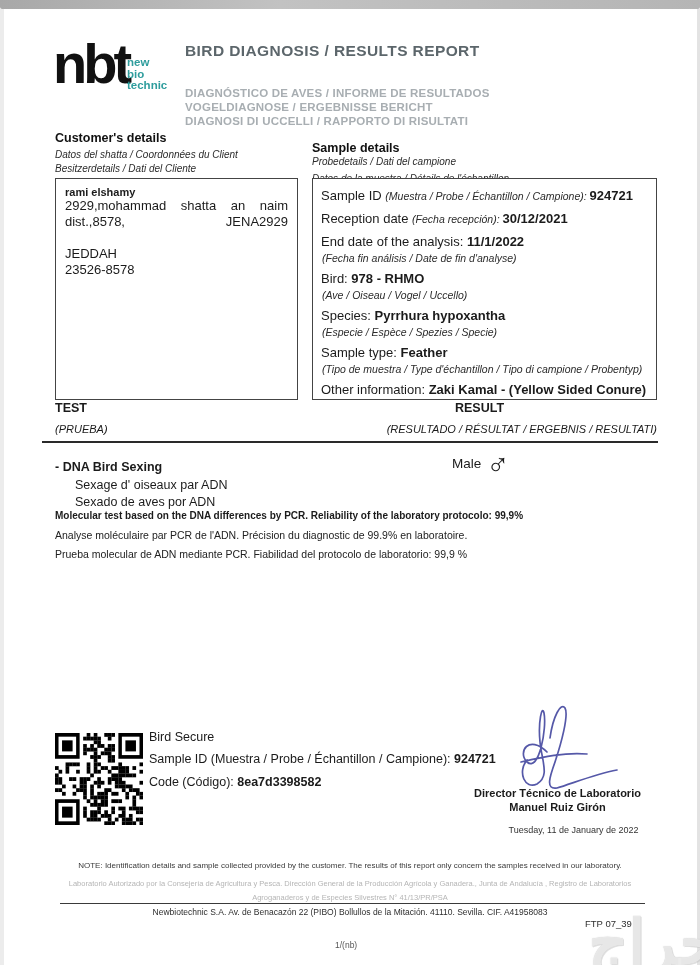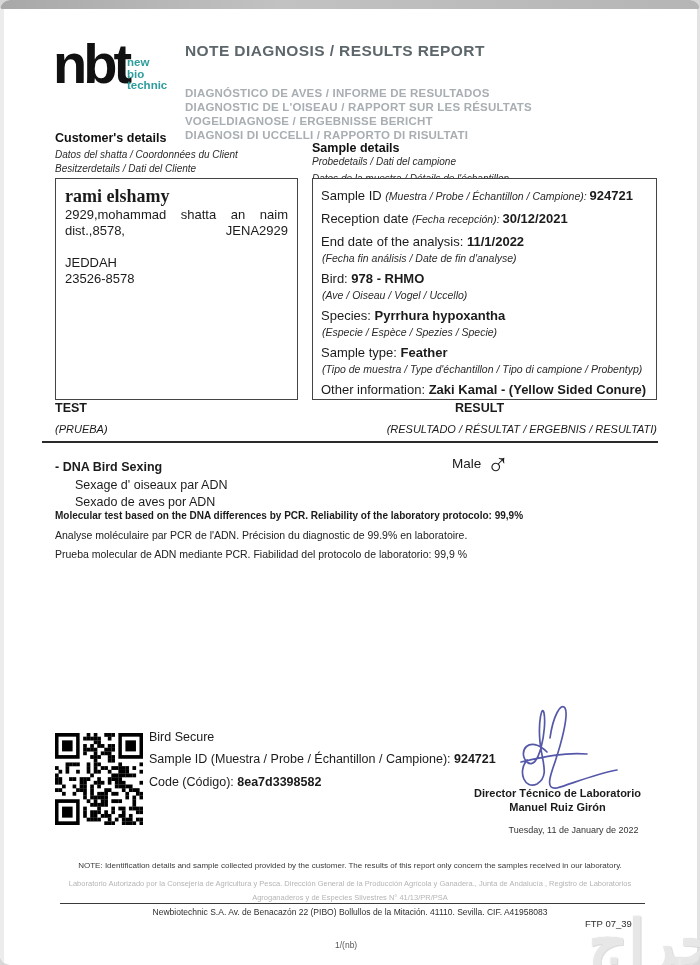--- a/index.html
+++ b/index.html
@@ -1,20 +1,20 @@
 <!DOCTYPE html>
 <html><head>
 <meta charset="utf-8">
 <style>
   * { margin:0; padding:0; box-sizing:border-box; }
   html,body { background:#d8d8d8; }
   #page {
     position:relative; width:700px; height:965px; margin:0 auto;
     background:#fff; overflow:hidden;
-    font-family:"Liberation Sans", sans-serif; color:#1b1b1b;border-radius:10px;
+    font-family:"Liberation Sans", sans-serif; color:#1b1b1b;
   }
   .abs { position:absolute; }
 
   
   .top-edge { left:0; top:0; width:700px; height:9px;
     background:linear-gradient(90deg,#a8a8a8,#c2c2c2 40%,#b5b5b5); border-radius:0 0 2px 2px; }
   .left-edge { left:0; top:9px; width:4px; height:956px; background:#ececec; }
   .right-edge { right:0; top:9px; width:3px; height:956px; background:#e3e3e3; }
 
   
@@ -27,21 +27,21 @@
   .report-subtitles { left:185px; top:64px; font-size:11.5px; font-weight:bold;
     color:#a8aeb2; line-height:14px; letter-spacing:0.2px;margin-top:22px; }
 
   
   .sec-heading { font-size:12.5px; font-weight:bold; color:#111; }
   .sec-sub { font-size:10px; font-style:italic; color:#2b2b2b; line-height:14px; }
 
   
   .detail-box { border:1.2px solid #444; background:#fff; }
   .customer-box { left:55px; top:178px; width:243px; height:222px; padding:7px 9px; }
-  .customer-name { font-size:18px; font-weight:bold;font-family:Liberation Serif, serif; }
+  .customer-name { font-size:11px; font-weight:bold; }
   .customer-address { font-size:13px; text-align:justify; line-height:16px; }
   .customer-address::after { content:""; display:inline-block; width:100%; }
   .customer-line { font-size:13px; line-height:16px; }
 
   .sample-box { left:312px; top:178px; width:345px; height:222px; padding:9px 8px; }
   .s-row { font-size:13px; line-height:15px; margin-bottom:7px; white-space:nowrap; }
   .s-row .lbl { color:#1b1b1b; }
   .s-row .itl { font-size:10.5px; font-style:italic; color:#2b2b2b; }
   .s-row .val { font-weight:bold; }
   .s-sub { font-size:10.5px; font-style:italic; color:#2b2b2b; line-height:13px;
@@ -110,24 +110,23 @@
   <div class="abs top-edge"></div>
   <div class="abs left-edge"></div>
   <div class="abs right-edge"></div>
 
   <div class="abs logo-nbt">nbt</div>
   <div class="abs logo-tagline" style="color: rgb(47, 157, 157);">
     <div>new</div>
     <div>bio</div>
     <div>technic</div>
   </div>
-  <div class="abs report-title">NOTE DIAGNOSIS / RESULTS REPORT</div>
+  <div class="abs report-title">BIRD DIAGNOSIS / RESULTS REPORT</div>
   <div class="abs report-subtitles">
     <div>DIAGNÓSTICO DE AVES / INFORME DE RESULTADOS</div>
-    <div>DIAGNOSTIC DE L'OISEAU / RAPPORT SUR LES RÉSULTATS</div>
     <div>VOGELDIAGNOSE / ERGEBNISSE BERICHT</div>
     <div>DIAGNOSI DI UCCELLI / RAPPORTO DI RISULTATI</div>
   </div>
 
   <div class="abs" style="left:55px; top:131px;">
     <div class="sec-heading">Customer's details</div>
     <div class="sec-sub" style="margin-top:3px;">Datos del shatta / Coordonnées du Client</div>
     <div class="sec-sub">Besitzerdetails / Dati del Cliente</div>
   </div>
   <div class="abs detail-box customer-box">

